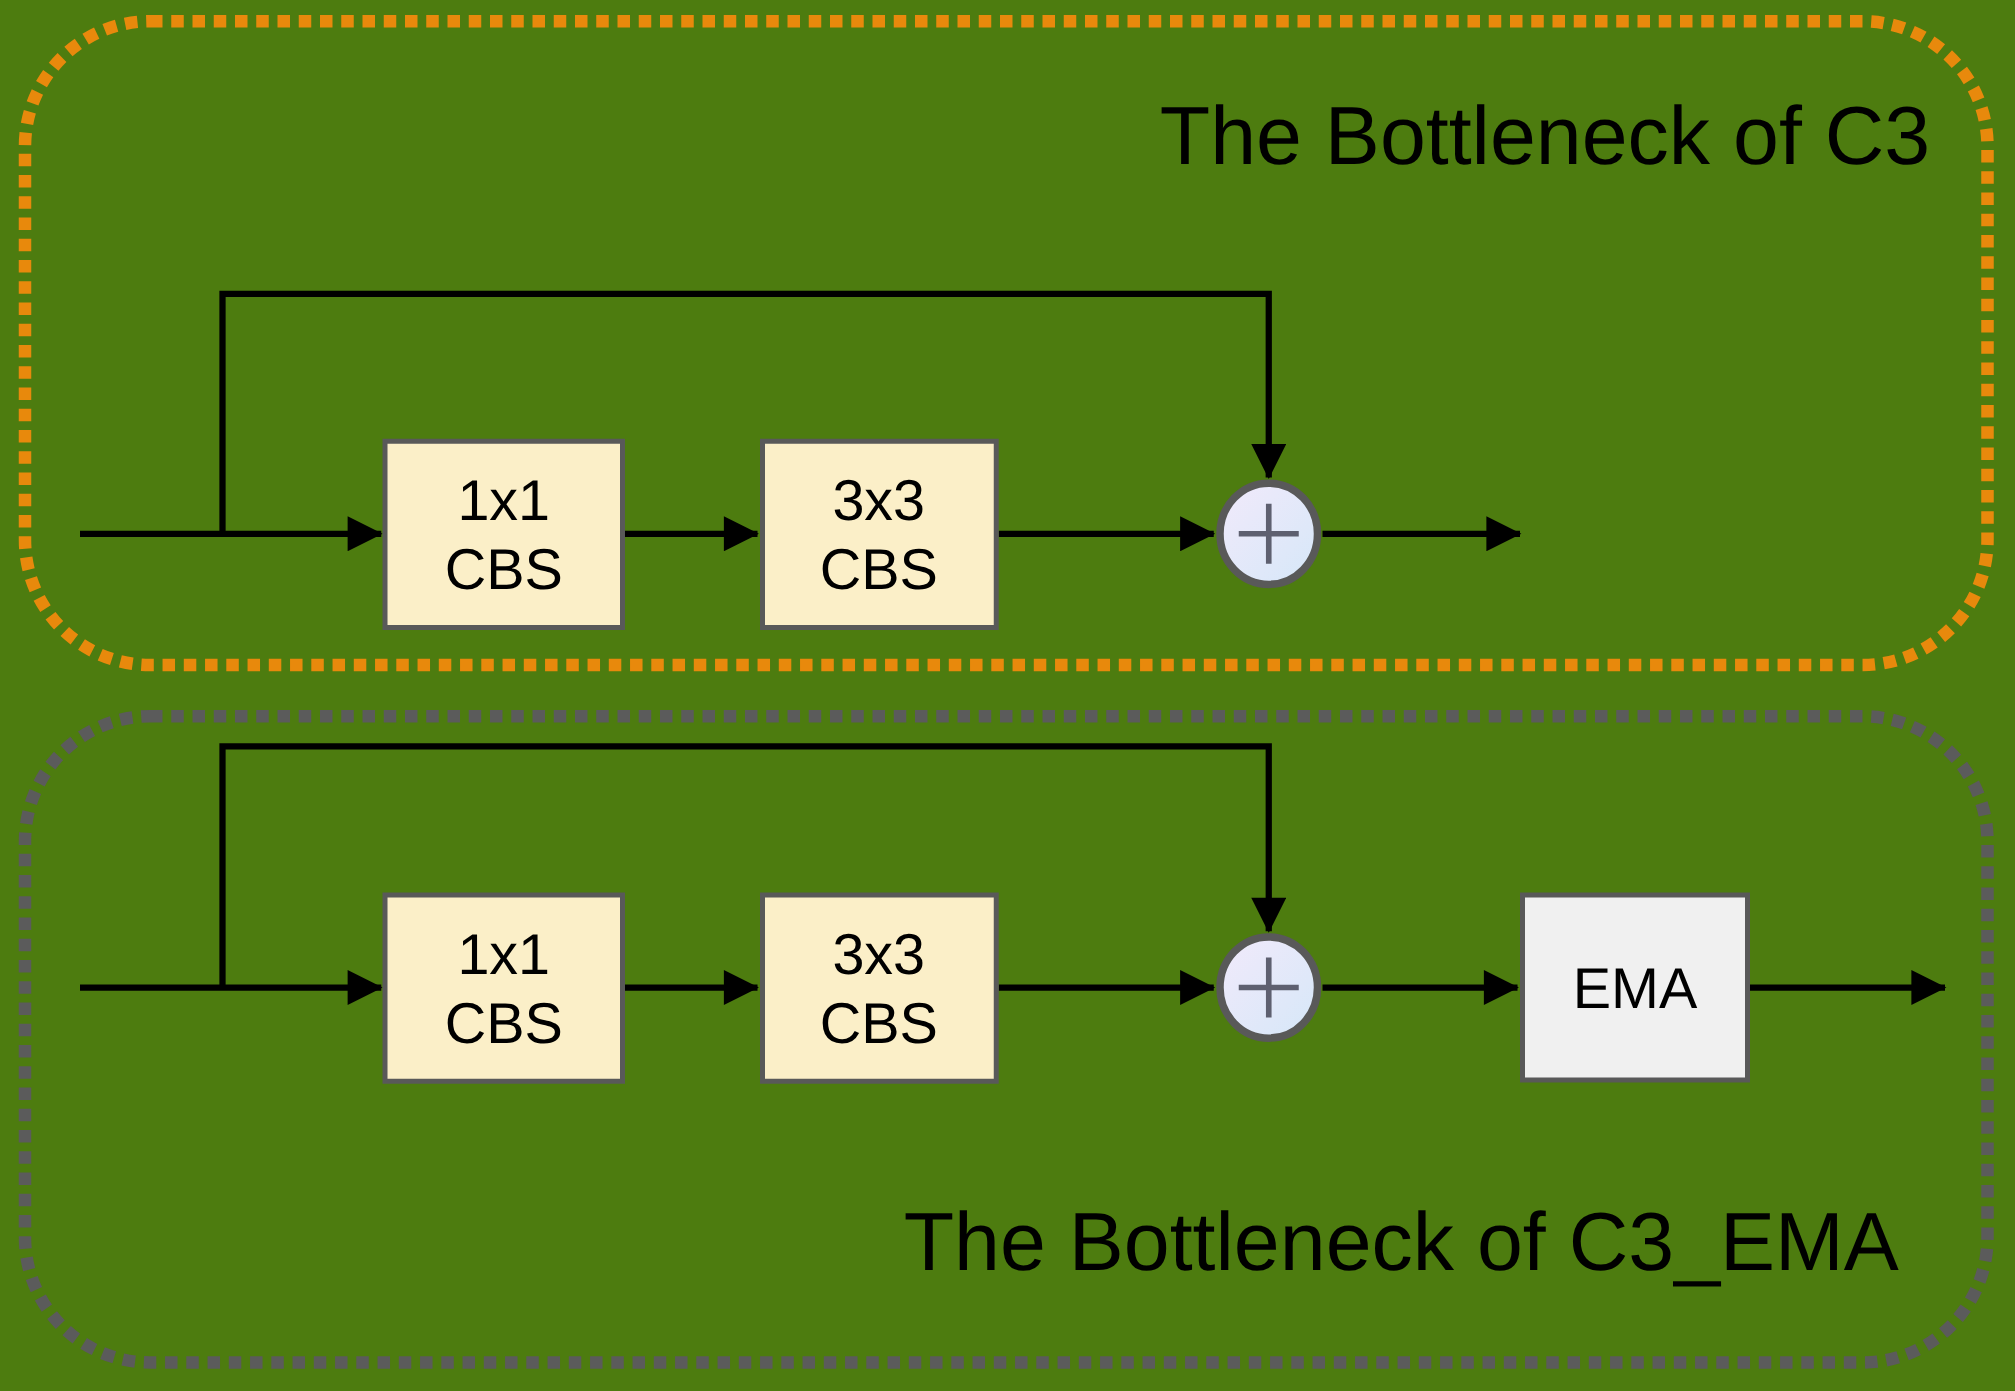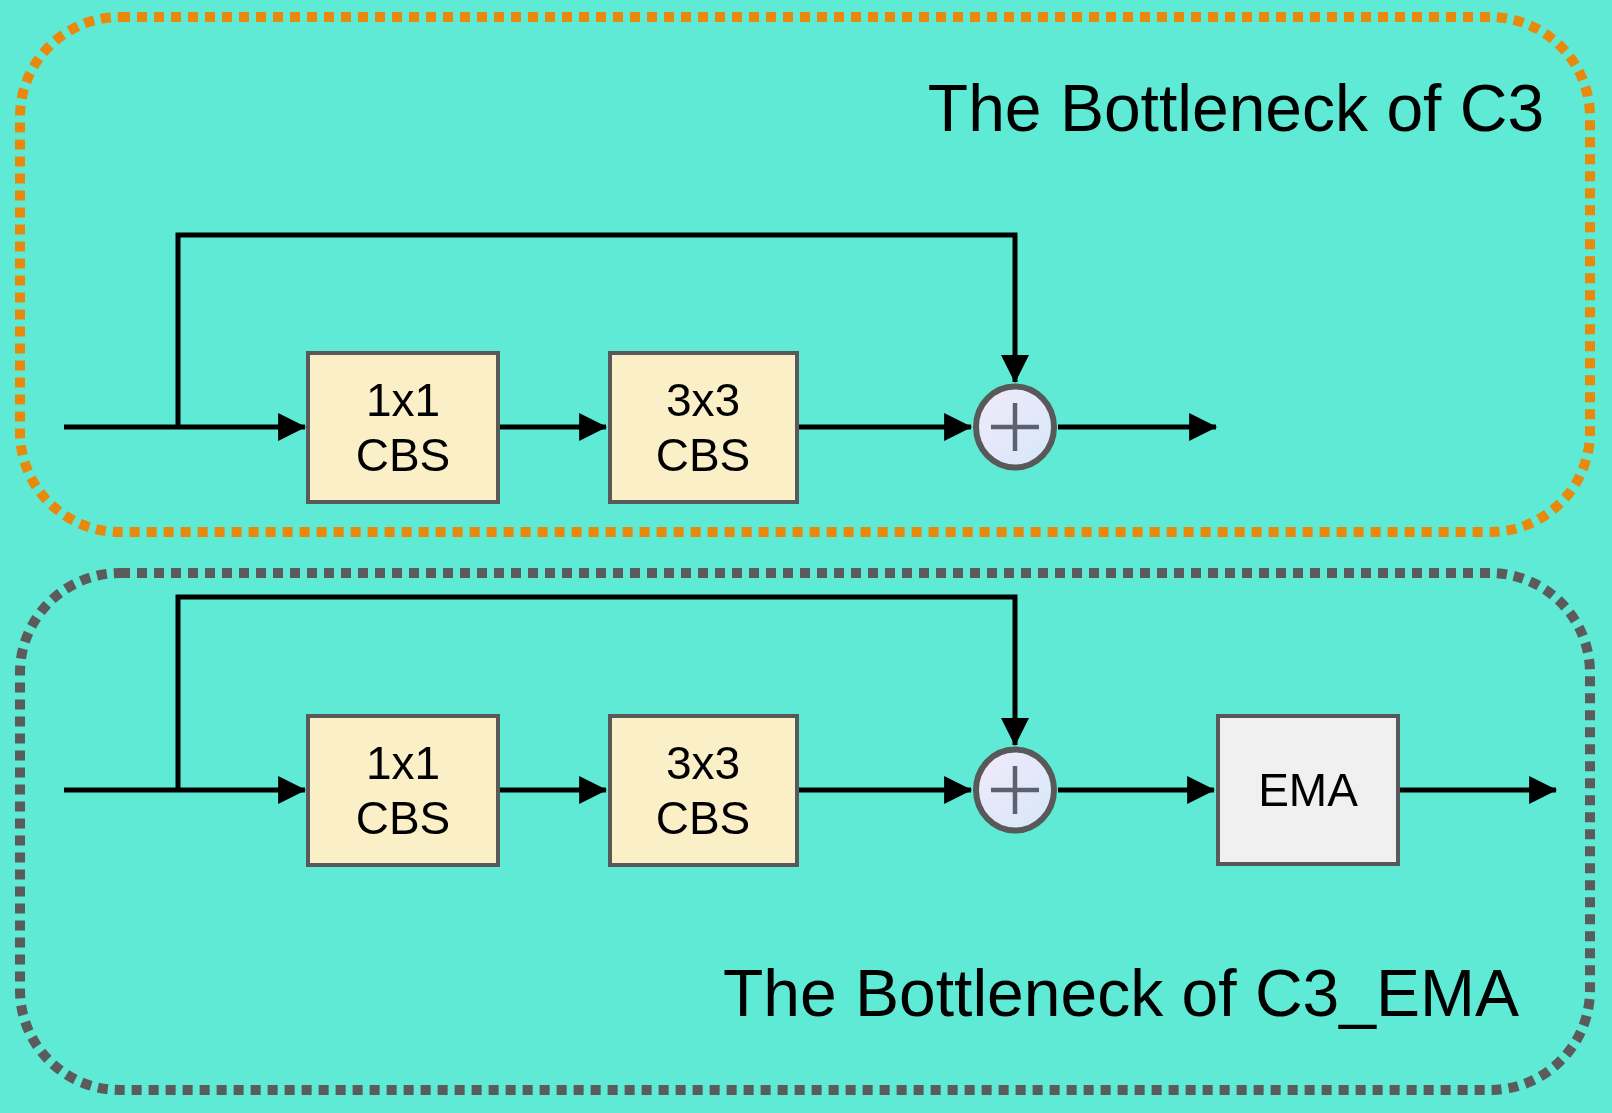--- a/index.html
+++ b/index.html
@@ -1,16 +1,16 @@
 <!DOCTYPE html>
 <html><head>
 <meta charset="utf-8">
 <style>
   html,body{margin:0;padding:0;background:#ffffff;}
-  .stage{position:relative;width:1612px;height:1113px;background:#5eead4;overflow:hidden;
+  .stage{position:relative;width:1612px;height:1113px;background:#4d7c0f;overflow:hidden;
          font-family:"Liberation Sans", sans-serif;}
   svg{display:block;}
   .container-border{fill:none;stroke-width:10;stroke-dasharray:10 7;}
   .container-border.orange{stroke:#E8890C;}
   .container-border.gray{stroke:#5B5B5B;}
   .flow{stroke:#000000;stroke-width:5;fill:none;}
   .block{fill:#FBEFC8;stroke:#595959;stroke-width:4;}
   .ema{fill:#F0F0F0;stroke:#595959;stroke-width:4;}
   .op-circle{stroke:#595959;stroke-width:6;fill:url(#opGrad);}
   .plus{stroke:#5E6070;stroke-width:4.5;fill:none;}

